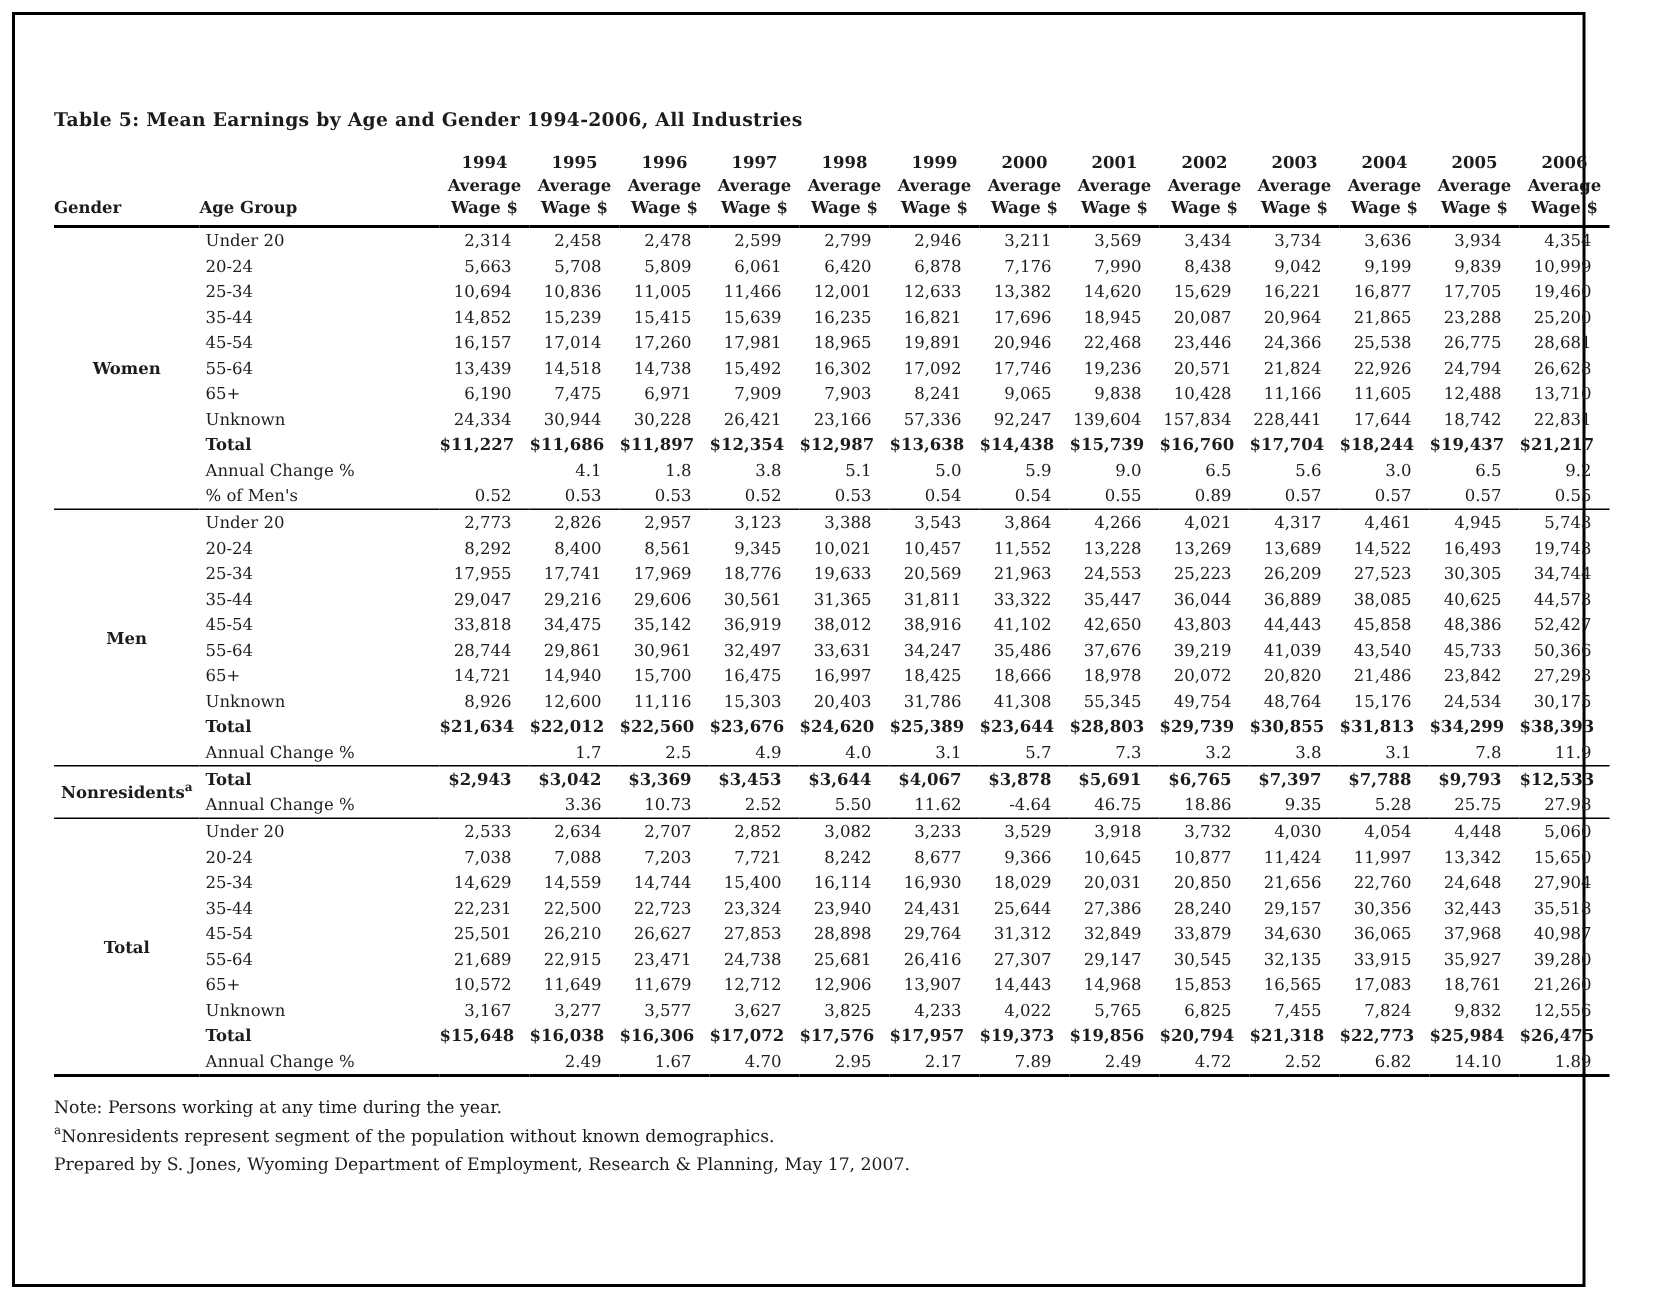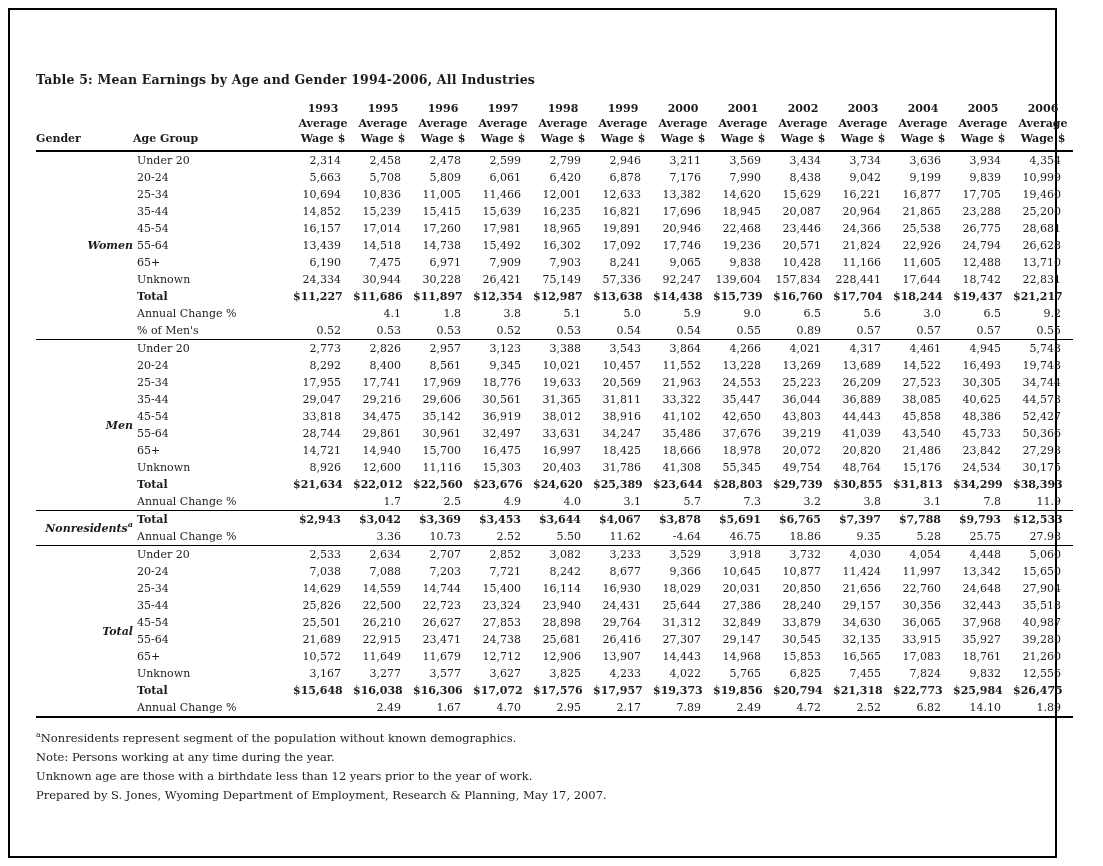--- a/index.html
+++ b/index.html
@@ -57,23 +57,22 @@
   tbody.first { border-top: none; }
   td {
     height: 17px;
     padding: 0;
     line-height: 17px;
     white-space: nowrap;
     overflow: hidden;
   }
   td.gender-cell {
     font-weight: bold;
-    text-align: right;
+    text-align: center;
     vertical-align: middle;
-    font-style: italic;
   }
   td.age-cell {
     text-align: left;
     padding-left: 4px;
     margin-top: 32px;
   }
   td.num-cell {
     text-align: right;
     padding-right: 12px;
   }
@@ -112,21 +111,21 @@
           <col class="c-year">
           <col class="c-year">
           <col class="c-year">
           <col class="c-year">
         </colgroup>
       <thead>
         <tr>
           <th class="label-th">Gender</th>
           <th class="label-th">Age Group</th>
         <th class="year-th">
-              <div>1993</div>
+              <div>1994</div>
               <div>Average</div>
               <div>Wage $</div>
             </th>
             <th class="year-th">
               <div>1995</div>
               <div>Average</div>
               <div>Wage $</div>
             </th>
             <th class="year-th">
               <div>1996</div>
@@ -298,21 +297,21 @@
             <td class="num-cell">11,605</td>
             <td class="num-cell">12,488</td>
             <td class="num-cell">13,710</td>
           </tr>
           <tr>
             <td class="age-cell">Unknown</td>
             <td class="num-cell">24,334</td>
             <td class="num-cell">30,944</td>
             <td class="num-cell">30,228</td>
             <td class="num-cell">26,421</td>
-            <td class="num-cell">75,149</td>
+            <td class="num-cell">23,166</td>
             <td class="num-cell">57,336</td>
             <td class="num-cell">92,247</td>
             <td class="num-cell">139,604</td>
             <td class="num-cell">157,834</td>
             <td class="num-cell">228,441</td>
             <td class="num-cell">17,644</td>
             <td class="num-cell">18,742</td>
             <td class="num-cell">22,831</td>
           </tr>
           <tr>
@@ -607,21 +606,21 @@
             <td class="num-cell">18,029</td>
             <td class="num-cell">20,031</td>
             <td class="num-cell">20,850</td>
             <td class="num-cell">21,656</td>
             <td class="num-cell">22,760</td>
             <td class="num-cell">24,648</td>
             <td class="num-cell">27,904</td>
           </tr>
           <tr>
             <td class="age-cell">35-44</td>
-            <td class="num-cell">25,826</td>
+            <td class="num-cell">22,231</td>
             <td class="num-cell">22,500</td>
             <td class="num-cell">22,723</td>
             <td class="num-cell">23,324</td>
             <td class="num-cell">23,940</td>
             <td class="num-cell">24,431</td>
             <td class="num-cell">25,644</td>
             <td class="num-cell">27,386</td>
             <td class="num-cell">28,240</td>
             <td class="num-cell">29,157</td>
             <td class="num-cell">30,356</td>
@@ -721,19 +720,18 @@
             <td class="num-cell">4.72</td>
             <td class="num-cell">2.52</td>
             <td class="num-cell">6.82</td>
             <td class="num-cell">14.10</td>
             <td class="num-cell">1.89</td>
           </tr>
         </tbody>
       </table>
 
     <div class="notes">
+        <p>Note: Persons working at any time during the year.</p>
         <p><sup>a</sup>Nonresidents represent segment of the population without known demographics.</p>
-        <p>Note: Persons working at any time during the year.</p>
-        <p>Unknown age are those with a birthdate less than 12 years prior to the year of work.</p>
         <p>Prepared by S. Jones, Wyoming Department of Employment, Research &amp; Planning, May 17, 2007.</p>
       </div>
   </div>
 </div>
 
 </body></html>

